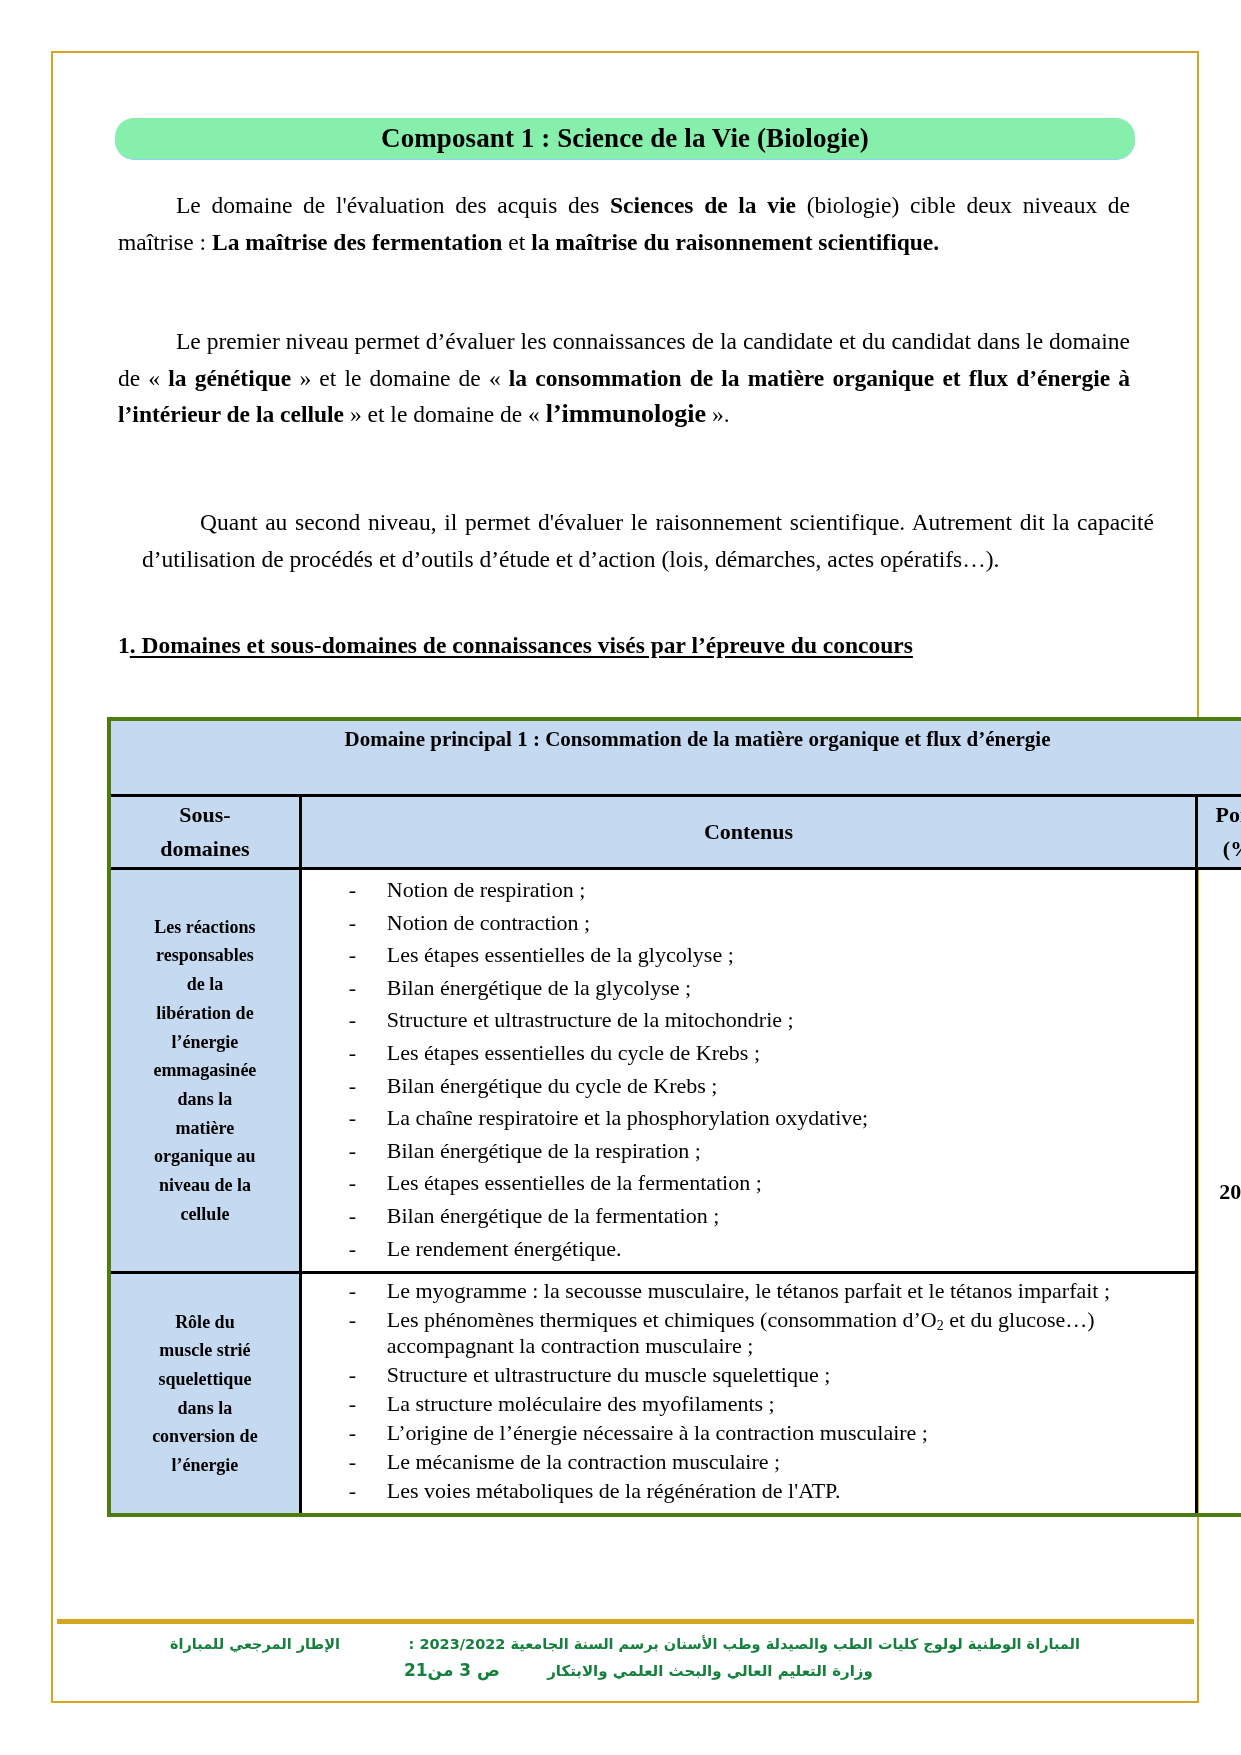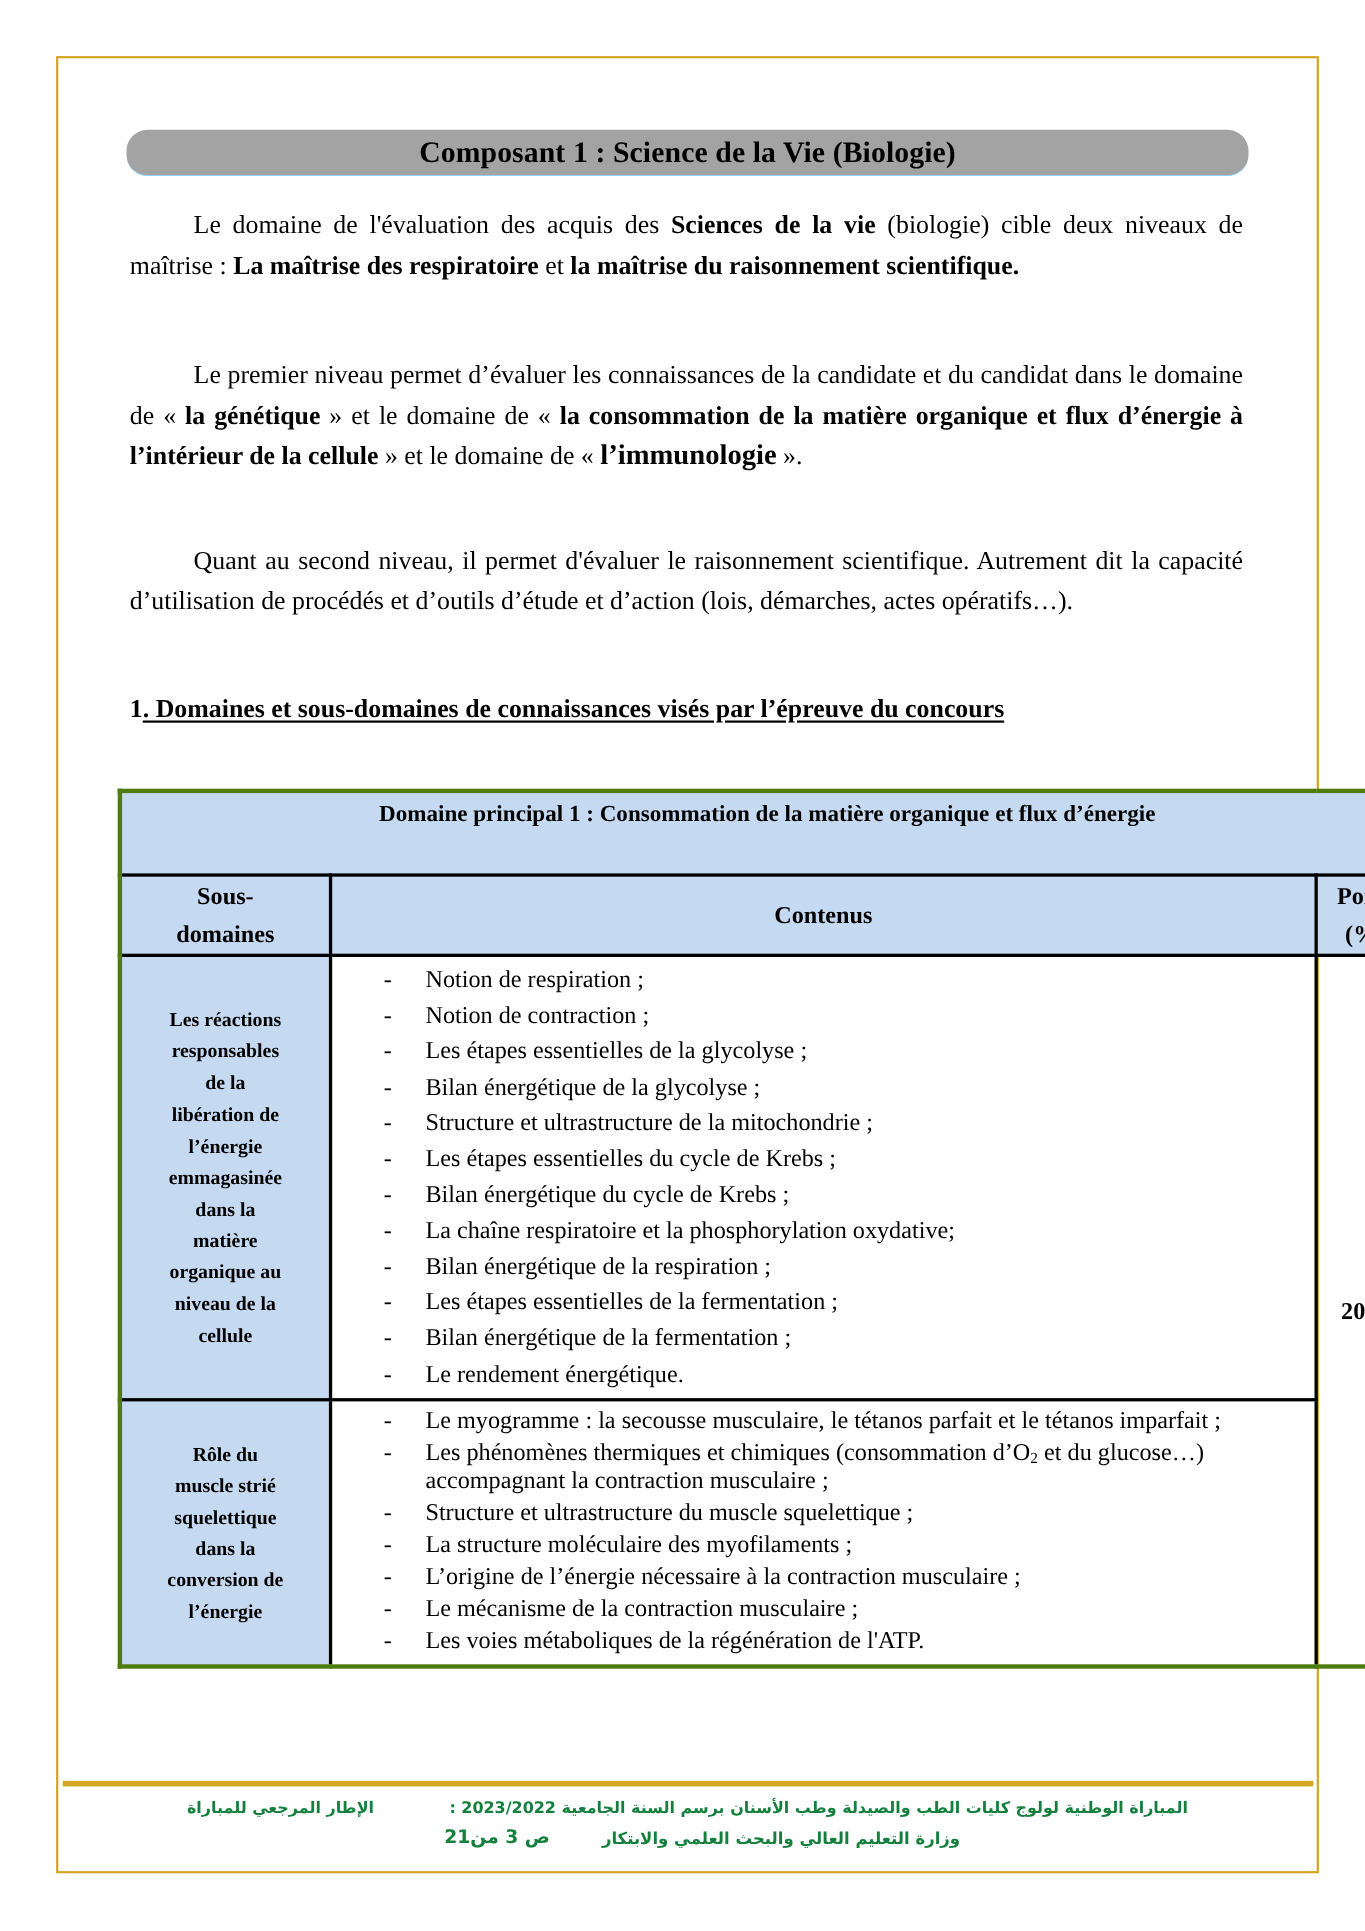--- a/index.html
+++ b/index.html
@@ -3,31 +3,31 @@
 <meta charset="utf-8">
 <style>
   html, body { margin: 0; padding: 0; background: #ffffff; }
   body { width: 1241px; height: 1755px; position: relative; overflow: hidden;
          font-family: "Liberation Serif", "DejaVu Serif", serif; color: #000; }
 
   .frame { position: absolute; left: 51px; top: 51px; width: 1148px; height: 1652px;
            border: 2px solid #d4a520; box-sizing: border-box; }
 
   .title-bar { position: absolute; left: 115px; top: 118px; width: 1020px; height: 41px;
-               background: #a3a3a3; border-bottom: 1px solid #8fd3f2;
+               background: #86efac; border-bottom: 1px solid #8fd3f2;
                display: flex; align-items: center; justify-content: center; border-radius: 19px; }
   .title-bar span { font-weight: bold; font-size: 27px; letter-spacing: 0.1px; }
 
   .para { position: absolute; left: 118px; width: 1012px; font-size: 23.5px; line-height: 36.5px;
           text-align: justify; }
   .para .indent { display: inline-block; width: 58px; }
   .para b { font-weight: bold; }
   .p1 { top: 187px; }
   .p2 { top: 323px; }
-  .p3 { top: 492px; }
+  .p3 { top: 504px; margin-left: 24px; }
   .para .big { font-size: 26px; }
 
   .section-heading { position: absolute; left: 118px; top: 632px; font-size: 23.5px; font-weight: bold; }
   .section-heading .num { }
   .section-heading .txt { text-decoration: underline; text-decoration-thickness: 2px; text-underline-offset: 3px; }
 
   table.domain { position: absolute; left: 107px; top: 717px; width: 1181px;
                  border-collapse: collapse; border: 4px solid #4d7c0f; table-layout: fixed; }
   table.domain td, table.domain th { border: 3px solid #000; padding: 0; vertical-align: middle; }
   .hdr-main { background: #c5d9f1; height: 67px; text-align: center; vertical-align: top !important;
@@ -51,21 +51,21 @@
 </head>
 <body>
 
 <div class="frame"></div>
 
 <div class="title-bar">
   <span>Composant 1 : Science de la Vie (Biologie)</span>
 </div>
 
 <div class="para p1">
-  <span class="indent"></span><span>Le domaine de l'évaluation des acquis des </span><b>Sciences de la vie</b><span> (biologie) cible deux niveaux de maîtrise : </span><b>La maîtrise des respiratoire</b><span> et </span><b>la maîtrise du raisonnement scientifique.</b>
+  <span class="indent"></span><span>Le domaine de l'évaluation des acquis des </span><b>Sciences de la vie</b><span> (biologie) cible deux niveaux de maîtrise : </span><b>La maîtrise des fermentation</b><span> et </span><b>la maîtrise du raisonnement scientifique.</b>
 </div>
 
 <div class="para p2">
   <span class="indent"></span><span>Le premier niveau permet d’évaluer les connaissances de la candidate et du candidat dans le domaine de « </span><b>la génétique</b><span> » et le domaine de « </span><b>la consommation de la matière organique et flux d’énergie à l’intérieur de la cellule</b><span> » et le domaine de « </span><b class="big">l’immunologie</b><span> ».</span>
 </div>
 
 <div class="para p3">
   <span class="indent"></span><span>Quant au second niveau, il permet d'évaluer le raisonnement scientifique. Autrement dit la capacité d’utilisation de procédés et d’outils d’étude et d’action (lois, démarches, actes opératifs…).</span>
 </div>
 

